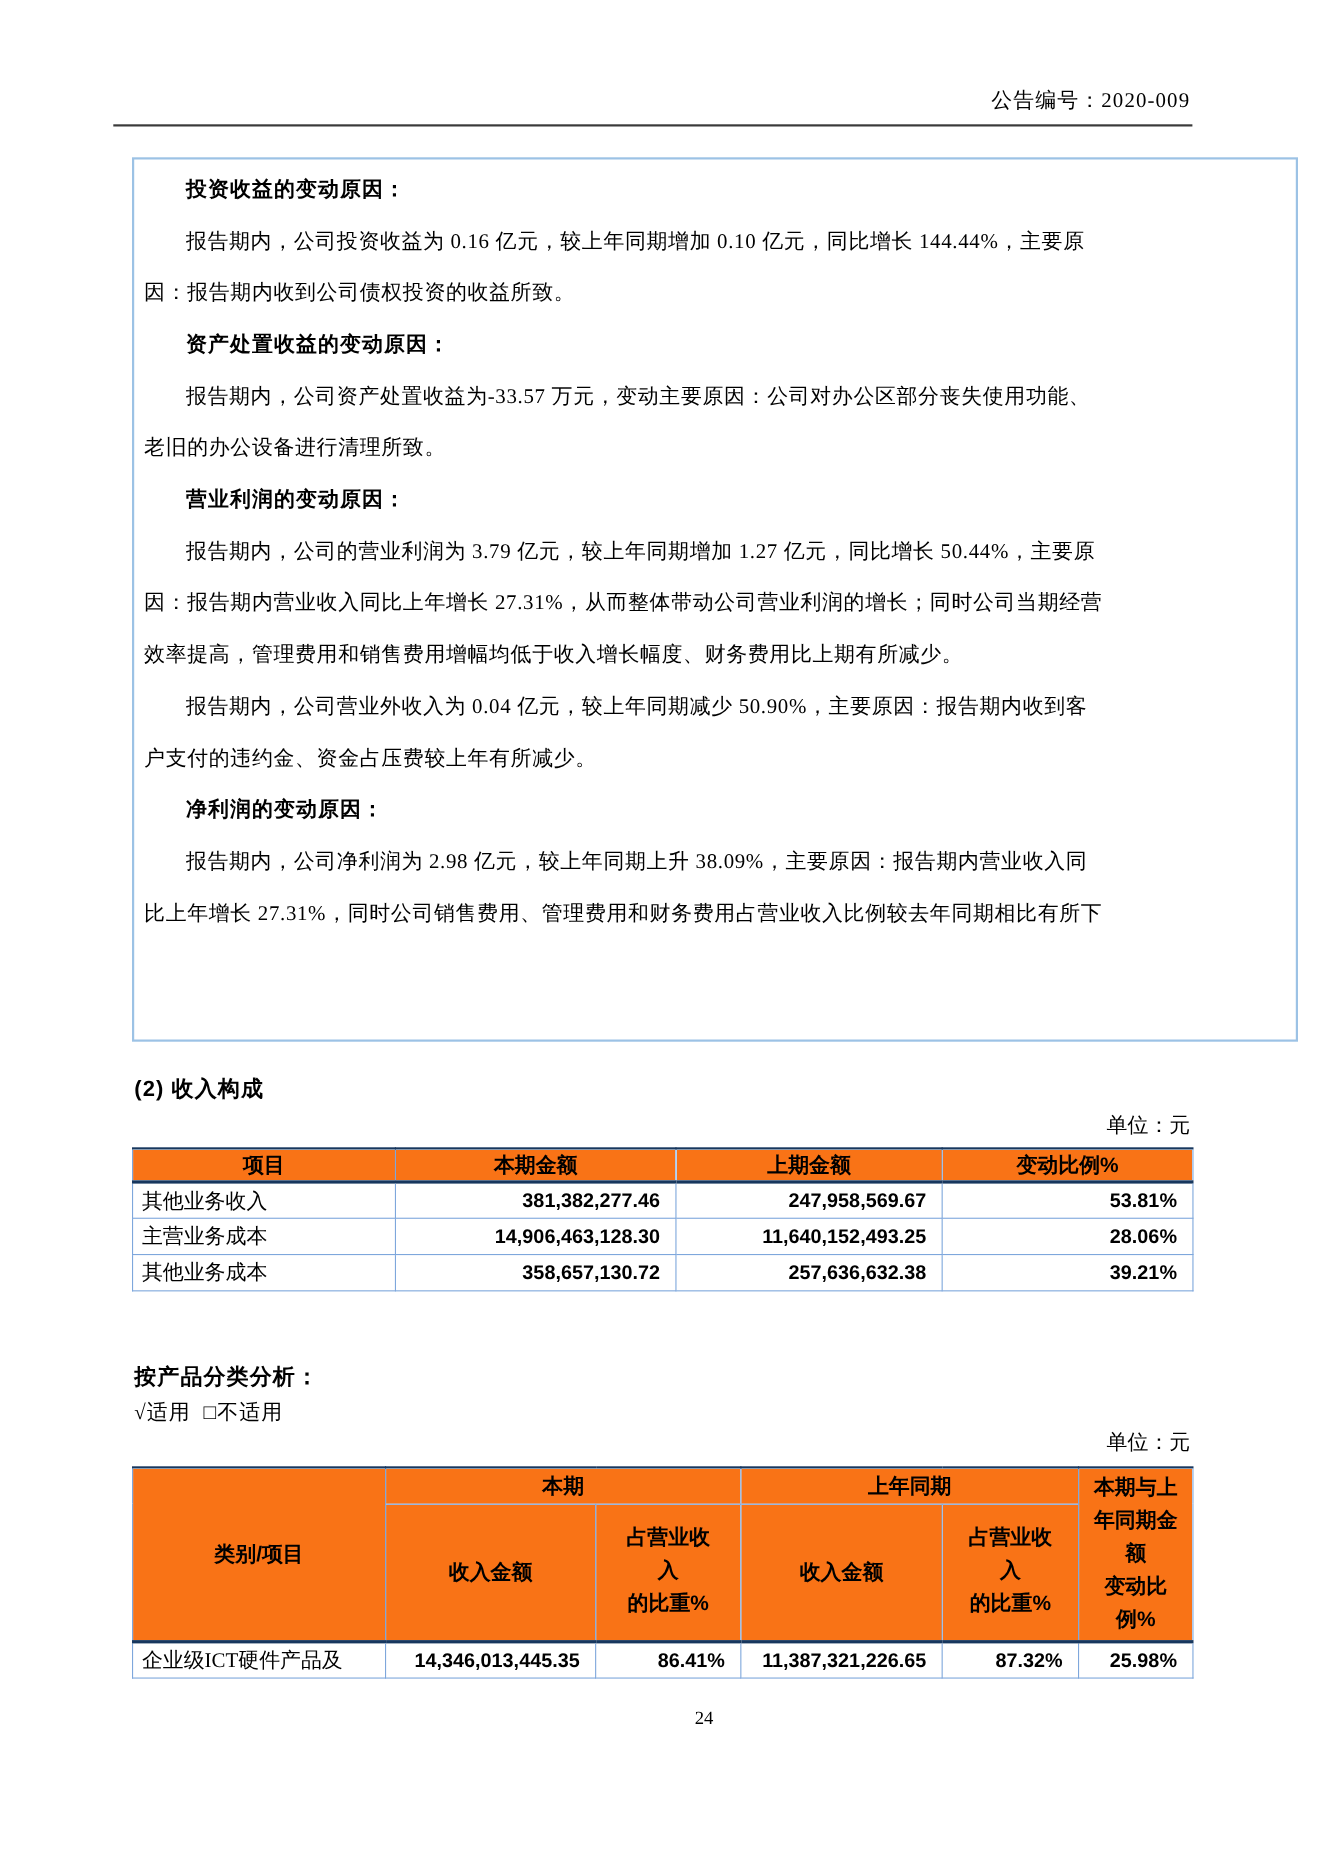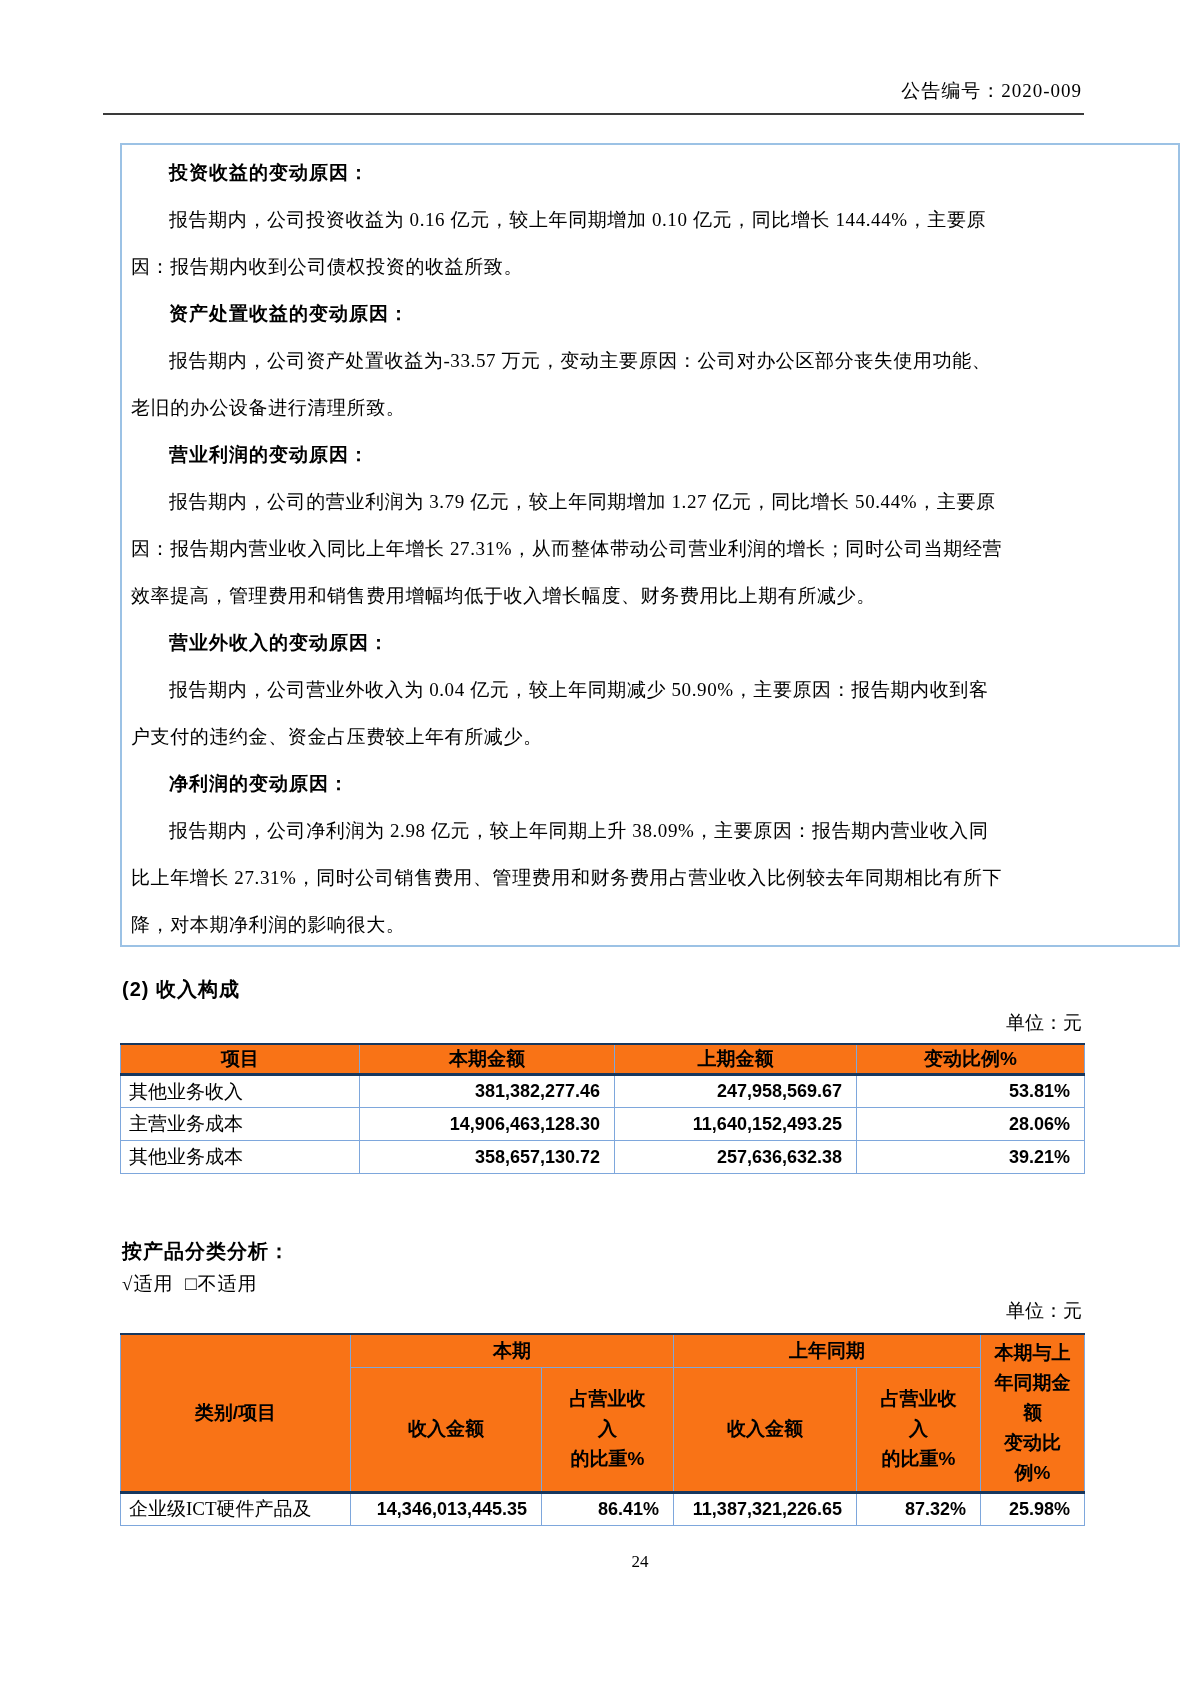--- a/index.html
+++ b/index.html
@@ -66,28 +66,26 @@
 
     <div class="box-line box-heading">资产处置收益的变动原因：</div>
     <div class="box-line para-line para-first">报告期内，公司资产处置收益为-33.57 万元，变动主要原因：公司对办公区部分丧失使用功能、</div>
     <div class="box-line para-line">老旧的办公设备进行清理所致。</div>
 
     <div class="box-line box-heading">营业利润的变动原因：</div>
     <div class="box-line para-line para-first">报告期内，公司的营业利润为 3.79 亿元，较上年同期增加 1.27 亿元，同比增长 50.44%，主要原</div>
     <div class="box-line para-line">因：报告期内营业收入同比上年增长 27.31%，从而整体带动公司营业利润的增长；同时公司当期经营</div>
     <div class="box-line para-line">效率提高，管理费用和销售费用增幅均低于收入增长幅度、财务费用比上期有所减少。</div>
 
-    <div class="box-line box-heading">营业外收入的变动原因：</div>
     <div class="box-line para-line para-first">报告期内，公司营业外收入为 0.04 亿元，较上年同期减少 50.90%，主要原因：报告期内收到客</div>
     <div class="box-line para-line">户支付的违约金、资金占压费较上年有所减少。</div>
 
     <div class="box-line box-heading">净利润的变动原因：</div>
     <div class="box-line para-line para-first">报告期内，公司净利润为 2.98 亿元，较上年同期上升 38.09%，主要原因：报告期内营业收入同</div>
     <div class="box-line para-line">比上年增长 27.31%，同时公司销售费用、管理费用和财务费用占营业收入比例较去年同期相比有所下</div>
-    <div class="box-line para-line">降，对本期净利润的影响很大。</div>
   </div>
 
   <div class="section-title" id="income-title">(2) 收入构成</div>
   <div class="unit-label" id="unit1">单位：元</div>
 
   <table id="revenue-table">
     <colgroup>
       <col style="width:239px">
         <col style="width:255px">
         <col style="width:242px">

